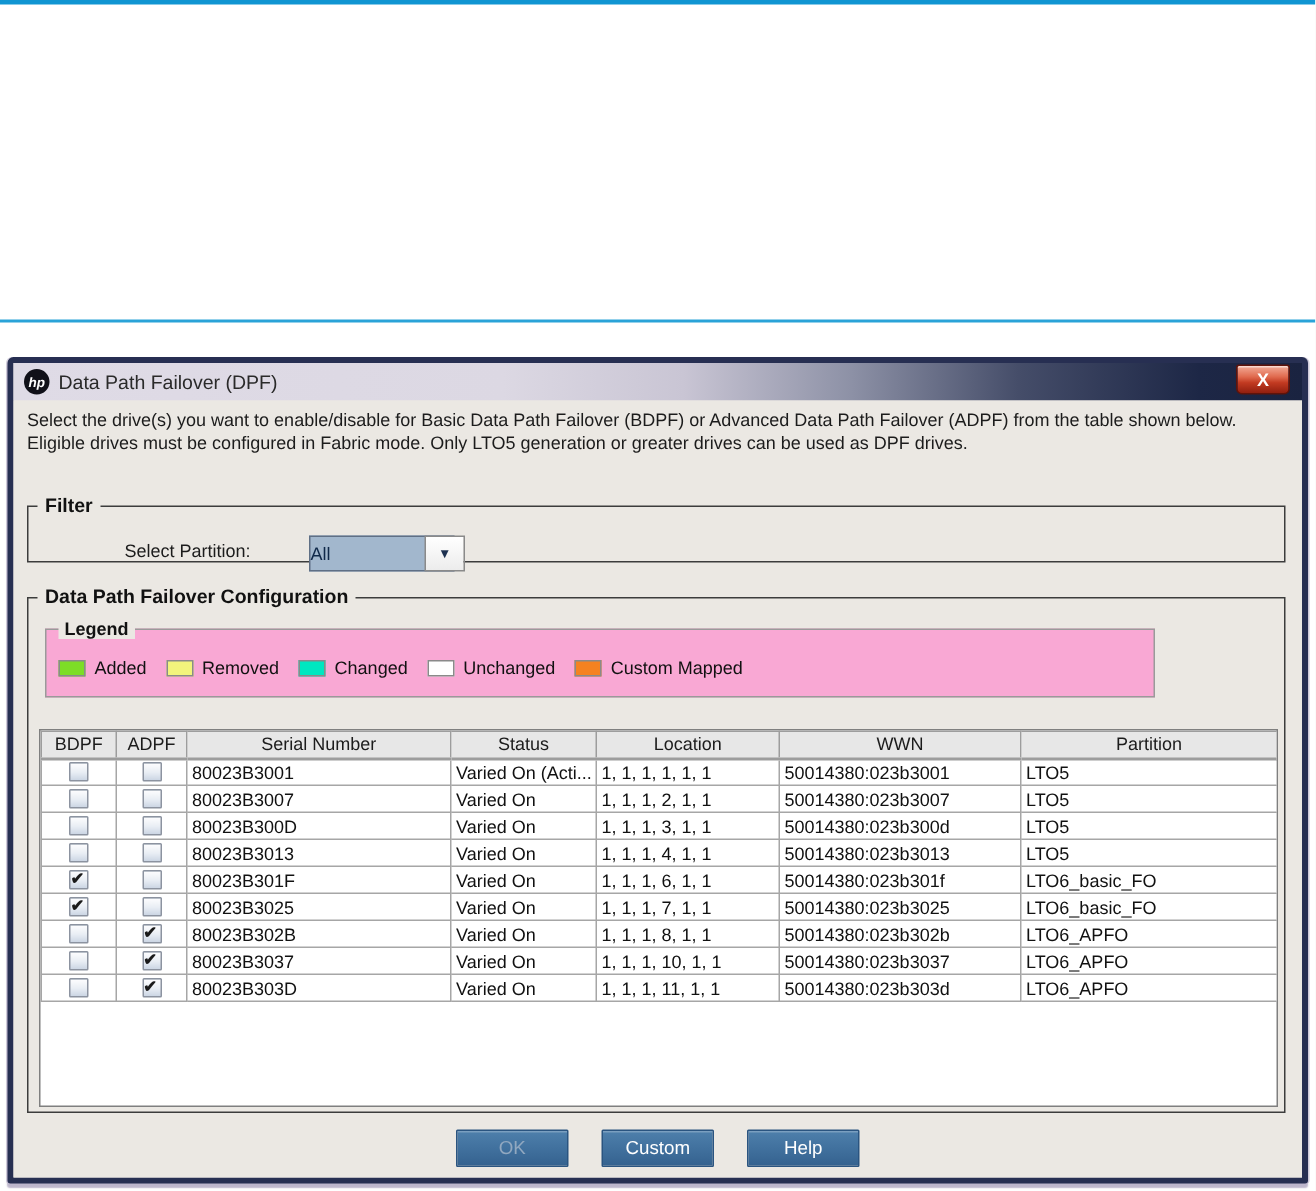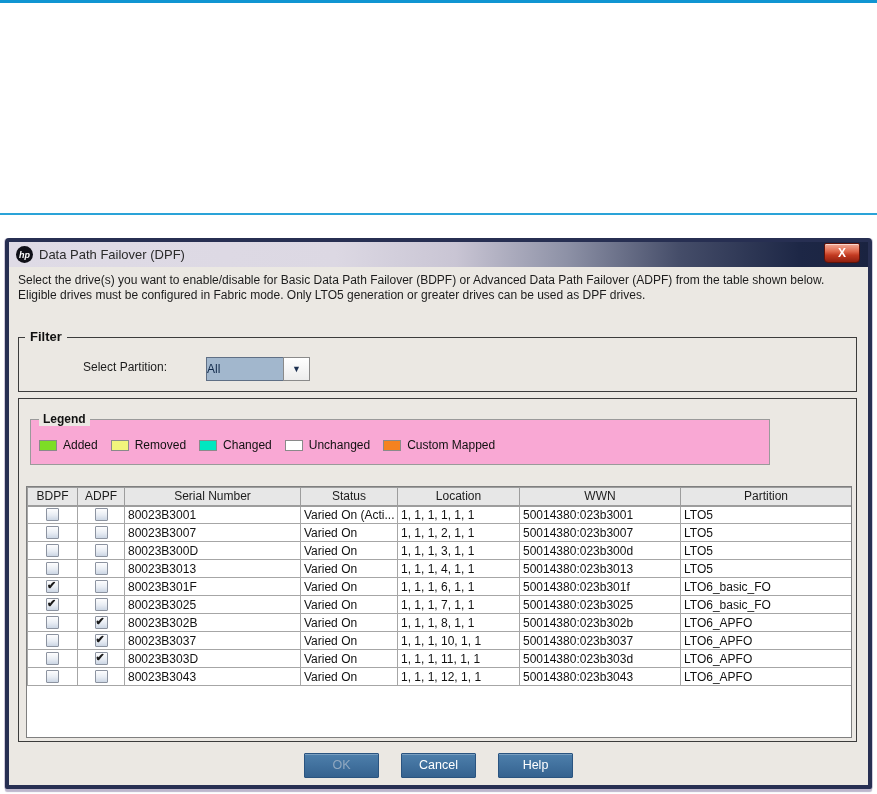--- a/index.html
+++ b/index.html
@@ -28,21 +28,21 @@
                color:#fff; font-weight:bold; font-size:12px; text-align:center; line-height:18px; cursor:default; }
 
   .client { position:absolute; left:0; top:25px; width:859px; height:518px; background:#ebe8e3; }
 
   .desc { position:absolute; left:9px; top:6px; width:838px; font-size:12px; line-height:15px; color:#1c1c1c; }
 
   
   .groupbox { position:absolute; border:1px solid #3c3c3c; }
   .groupbox > .gb-label { position:absolute; top:-9px; left:6px; background:#ebe8e3; padding:0 5px;
                           font-weight:bold; font-size:13px; color:#111; }
-  .filter-box { left:9px; top:70px; width:839px; height:55px; }
+  .filter-box { left:9px; top:70px; width:839px; height:38px; }
   .config-box { left:9px; top:131px; width:839px; height:344px; }
 
   .legend-box { position:absolute; left:11px; top:20px; width:740px; height:46px; border:1px solid #9a9a9a; background:#f9a8d4; }
   .legend-box > .gb-label { position:absolute; top:-8px; left:8px; background:#ebe8e3; padding:0 4px;
                             font-weight:bold; font-size:12px; color:#111; }
   .legend-items { position:absolute; left:8px; top:18px; display:flex; align-items:center; gap:13px; }
   .legend-item { display:flex; align-items:center; font-size:12px; color:#111; }
   .legend-item .swatch { width:18px; height:11px; border:1px solid #8a8a8a; margin-right:6px; display:inline-block; }
 
   
@@ -101,20 +101,21 @@
       <div class="groupbox filter-box">
         <span class="gb-label">Filter</span>
         <span class="filter-label">Select Partition:</span>
         <div class="combo-field">All</div>
         <div class="combo-arrow">
           <span>▼</span>
         </div>
       </div>
 
       <div class="groupbox config-box">
+        <span class="gb-label">Data Path Failover Configuration</span>
 
         <div class="legend-box">
           <span class="gb-label">Legend</span>
           <div class="legend-items">
               <span class="legend-item">
                 <span class="swatch" style="background: rgb(125, 221, 38);"></span>
                 <span>Added</span>
               </span>
               <span class="legend-item">
                 <span class="swatch" style="background: rgb(242, 244, 124);"></span>
@@ -268,38 +269,25 @@
                   </td>
                   <td>
                     <div class="cb checked" data-glyph="✔"></div>
                   </td>
                   <td>80023B303D</td>
                   <td>Varied On</td>
                   <td>1, 1, 1, 11, 1, 1</td>
                   <td>50014380:023b303d</td>
                   <td>LTO6_APFO</td>
                 </tr>
-                <tr>
-                  <td>
-                    <div class="cb" data-glyph="✔"></div>
-                  </td>
-                  <td>
-                    <div class="cb" data-glyph="✔"></div>
-                  </td>
-                  <td>80023B3043</td>
-                  <td>Varied On</td>
-                  <td>1, 1, 1, 12, 1, 1</td>
-                  <td>50014380:023b3043</td>
-                  <td>LTO6_APFO</td>
-                </tr>
               </tbody>
           </table>
         </div>
       </div>
 
       <div class="button-row">
           <div class="btn disabled">OK</div>
-          <div class="btn">Cancel</div>
+          <div class="btn">Custom</div>
           <div class="btn">Help</div>
         </div>
     </div>
   </div>
 </div>
 
 </body></html>

